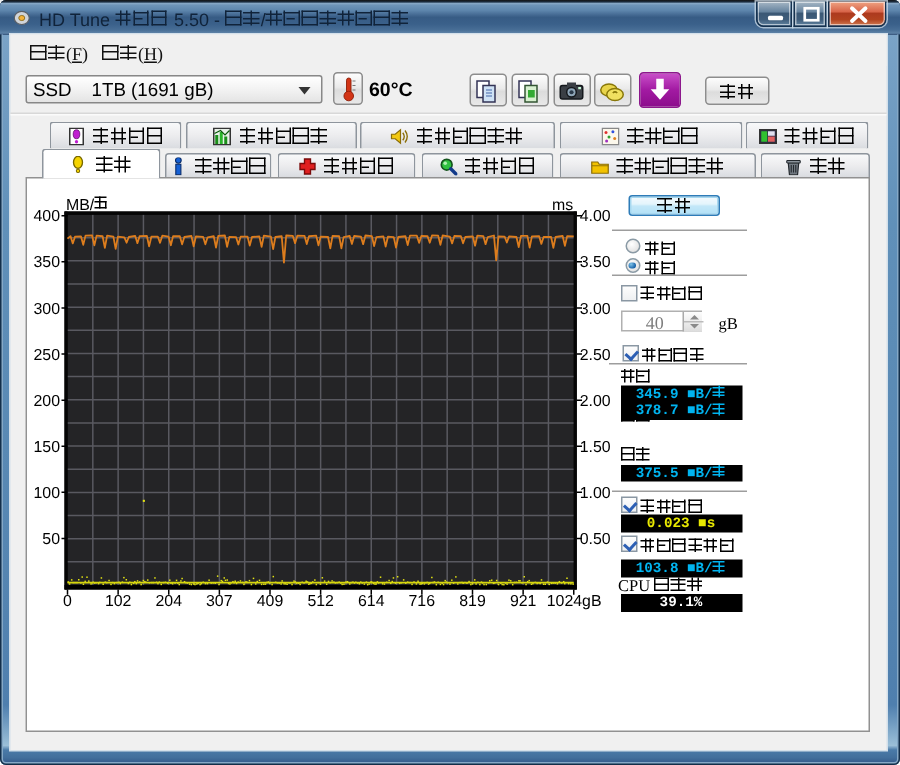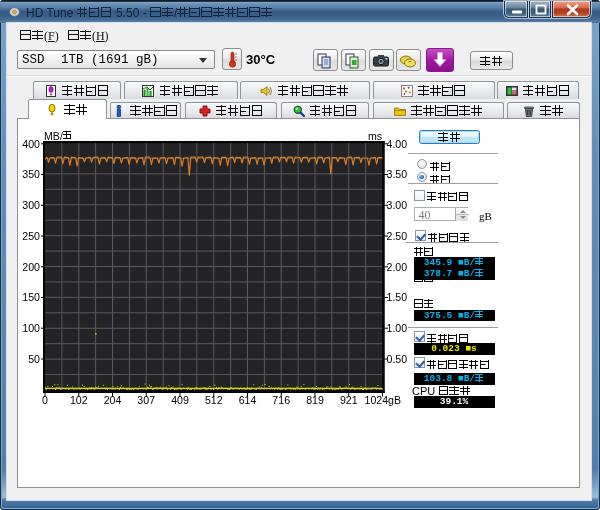--- a/index.html
+++ b/index.html
@@ -25,21 +25,21 @@
 #bmin,#bmax{background:linear-gradient(180deg,#a8b8c6 0,#67849f 42%,#3b5875 50%,#3f5d7b 75%,#60829f 100%)}
 #bmin{left:503.5px;width:24px;border-radius:0 0 0 5px}
 #bmax{left:529px;width:22px}
 #bclose{left:552px;width:39px;border-radius:0 0 5px 0;background:linear-gradient(180deg,#f0a584 0,#d8664a 42%,#ad3a1e 50%,#b2431f 75%,#d07a52 100%)}
 .wbtn svg{position:absolute;left:0;top:0}
 
 #menu{position:absolute;left:7px;top:23px;width:584px;height:21px;background:#f0f0f0}
 .mitem{position:absolute;top:5.5px;font-size:12px;color:#111;font-family:"Liberation Serif",serif}
 
 .tbtn{position:absolute;background:linear-gradient(180deg,#fdfdfd,#eaeaea 45%,#dcdcdc 55%,#e8e8e8);border:1px solid #8d8d8d;border-radius:3px}
-#dd{position:absolute;left:17px;top:50px;width:198px;height:19px;background:linear-gradient(180deg,#ffffff,#f0f0f0 60%,#e4e4e4);border:1px solid #888;border-radius:2px;font-family:Liberation Mono, monospace;font-size:12.5px;color:#000}
+#dd{position:absolute;left:17px;top:50px;width:198px;height:19px;background:linear-gradient(180deg,#ffffff,#f0f0f0 60%,#e4e4e4);border:1px solid #888;border-radius:2px;font-family:Liberation Sans, sans-serif;font-size:12.5px;color:#000}
 #dd .arr{position:absolute;right:7px;top:7px;width:0;height:0;border:4px solid transparent;border-top:5px solid #333;border-bottom:none}
 
 .tab{position:absolute;background:linear-gradient(180deg,#f8f9fa,#ececee 50%,#dfe1e5 85%,#d9dbdf);border:1px solid #8e959d;border-bottom:none;border-radius:2.5px 2.5px 0 0;font-size:12px;color:#000;text-align:center;white-space:nowrap}
 .tab .ic{display:inline-block;vertical-align:-2px;margin-right:5px}
 .tabsel{background:#fff;z-index:3}
 
 #panel{position:absolute;left:17px;top:118px;width:563px;height:370px;background:#fff;border:1px solid #919191}
 
 .sep{position:absolute;left:408px;width:90px;height:1px;background:#9d9d9d}
 .lbl{position:absolute;font-size:10.5px;color:#000;white-space:nowrap}
@@ -90,21 +90,21 @@
       <span style="position:absolute;left:43px;top:2px">1TB (1691 gB)</span>
       <div class="arr"></div>
     </div>
 <div class="tbtn" style="left:222px;top:48px;width:20px;height:22px">
  <svg width="18" height="20" style="position:absolute;left:0;top:0">
         <rect x="8" y="3" width="3" height="11" rx="1.5" fill="#d23415" stroke="#8d1d08" stroke-width="0.6"></rect>
         <circle cx="9.5" cy="15" r="3.2" fill="#d23415" stroke="#8d1d08" stroke-width="0.6"></circle>
         <path d="M12 5 h2 M12 8 h2 M12 11 h2" stroke="#777" stroke-width="0.8"></path>
       </svg>
 </div>
-<div class="abs" style="left:246px;top:52px;font-size:13px;font-weight:bold">30°C</div>
+<div class="abs" style="left:246px;top:52px;font-size:13px;font-weight:bold">60°C</div>
 <div class="tbtn" style="left:313px;top:49px;width:25px;height:22px">
       <svg width="18" height="18" style="position:absolute;left:2px;top:1.5px" viewBox="0 0 18 18">
         <rect x="2" y="2" width="8" height="11" fill="#fff" stroke="#335" stroke-width="1"></rect>
         <rect x="6" y="5" width="8" height="11" fill="#cfe2f5" stroke="#335" stroke-width="1"></rect>
         <path d="M8 8 h4 M8 10 h4 M8 12 h4" stroke="#46a" stroke-width="0.8"></path>
       </svg>
     </div>
 <div class="tbtn" style="left:341px;top:49px;width:25px;height:22px">
       <svg width="18" height="18" style="position:absolute;left:2px;top:1.5px" viewBox="0 0 18 18">
         <rect x="2" y="2" width="8" height="11" fill="#fff" stroke="#335" stroke-width="1"></rect>
@@ -544,21 +544,21 @@
     </div>
 <div class="sep" style="top:153px"></div>
 <div class="radio" style="left:416.5px;top:159px"></div>
     <div class="lbl" style="left:430px;top:160px"><b class="g g3"></b><b class="g g4"></b></div>
 <div class="radio on" style="left:416.5px;top:172px"></div>
     <div class="lbl" style="left:430px;top:173px"><b class="g g3"></b><b class="g g4"></b></div>
 <div class="sep" style="top:182.5px"></div>
 <div class="cb" style="left:413.5px;top:189.5px"></div>
     <div class="lbl" style="left:427px;top:190px"><b class="g g2"></b><b class="g g3"></b><b class="g g4"></b><b class="g g1"></b></div>
 <div class="abs" style="left:413.5px;top:207px;width:54.5px;height:14px;border:1px solid #b0b0b0;background:#fff;font-family:'Liberation Serif',serif;font-size:12px;color:#7d7d7d">
-      <span style="position:absolute;left:4px;top:0">40</span>
+      <span style="position:absolute;left:16px;top:0">40</span>
  <div id="spin">
         <div style="position:absolute;left:3.5px;top:1.5px;width:0;height:0;border:3px solid transparent;border-bottom:3.5px solid #8a8a8a;border-top:none"></div>
         <div style="position:absolute;left:3.5px;top:8px;width:0;height:0;border:3px solid transparent;border-top:3.5px solid #8a8a8a;border-bottom:none"></div>
       </div>
     </div>
 <div class="lbl" style="left:479px;top:210px;font-family:'Liberation Serif',serif;font-size:11px">gB</div>
 <div class="cb on" style="left:414.5px;top:230px"></div>
     <div class="lbl" style="left:428px;top:231px"><b class="g g3"></b><b class="g g4"></b><b class="g g1"></b><b class="g g2"></b></div>
 <div class="sep" style="top:241.8px;left:406px;width:92px"></div>
 <div class="lbl" style="left:413.5px;top:245px"><b class="g g3"></b><b class="g g4"></b></div>
@@ -567,14 +567,14 @@
 <div class="vbox" style="top:268px">378.7 ■B/<b class="g g2" style="width:8px;height:8px;vertical-align:-0.5px"></b></div>
 <div class="lbl" style="left:413.5px;top:297.5px"><b class="g g1"></b><b class="g g2"></b></div>
 <div class="vbox" style="top:309.6px">375.5 ■B/<b class="g g2" style="width:8px;height:8px;vertical-align:-0.5px"></b></div>
 <div class="sep" style="top:326.5px"></div>
 <div class="cb on" style="left:413.5px;top:331px"></div>
     <div class="lbl" style="left:427px;top:332px"><b class="g g2"></b><b class="g g3"></b><b class="g g4"></b><b class="g g1"></b></div>
 <div class="vbox" style="top:343.3px;color:#e9e900">0.023 ■s</div>
 <div class="cb on" style="left:413.5px;top:357px"></div>
     <div class="lbl" style="left:427px;top:358px"><b class="g g3"></b><b class="g g4"></b><b class="g g1"></b><b class="g g2"></b><b class="g g3"></b><b class="g g4"></b></div>
 <div class="vbox" style="top:373px">103.8 ■B/<b class="g g2" style="width:8px;height:8px;vertical-align:-0.5px"></b></div>
-<div class="lbl" style="left:412px;top:384.5px;font-family:Liberation Sans, sans-serif;font-size:11px">CPU <b class="g g1"></b><b class="g g2"></b><b class="g g3"></b></div>
+<div class="lbl" style="left:412px;top:384.5px;font-family:Liberation Serif, serif;font-size:11px">CPU <b class="g g1"></b><b class="g g2"></b><b class="g g3"></b></div>
 <div class="vbox" style="top:396.3px;color:#fff">39.1%</div>
 </div>
 </body></html>

